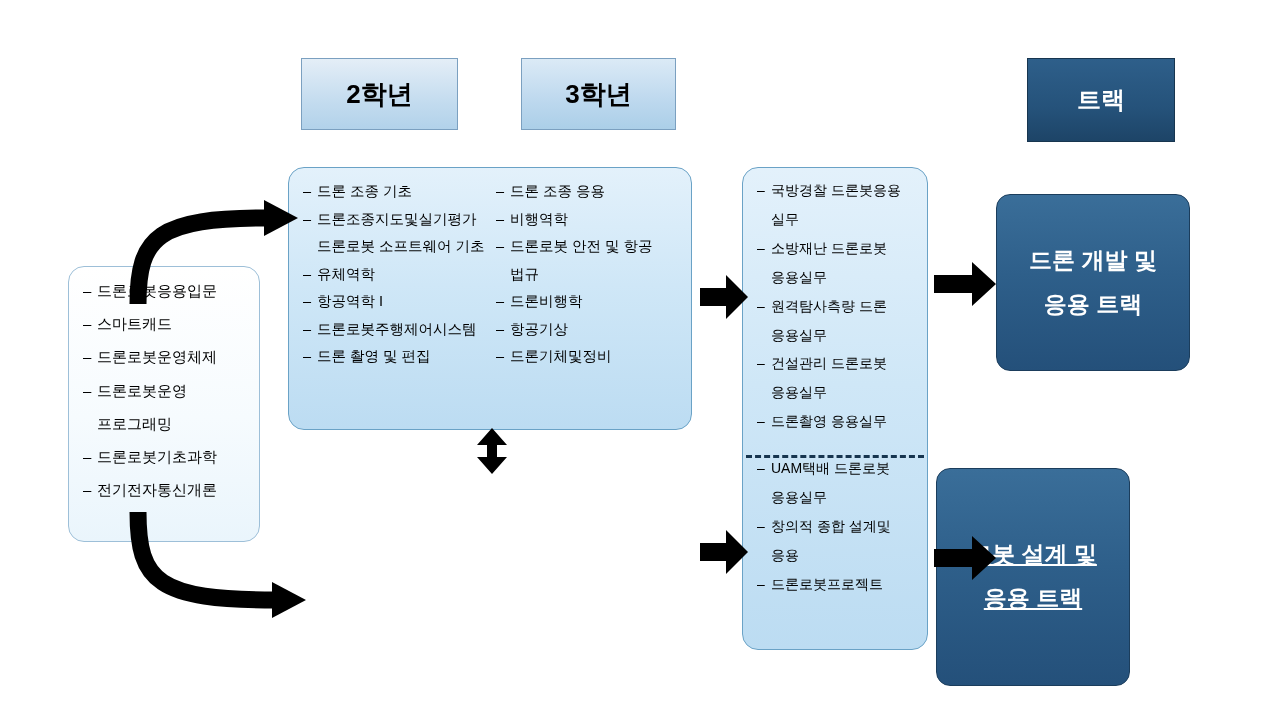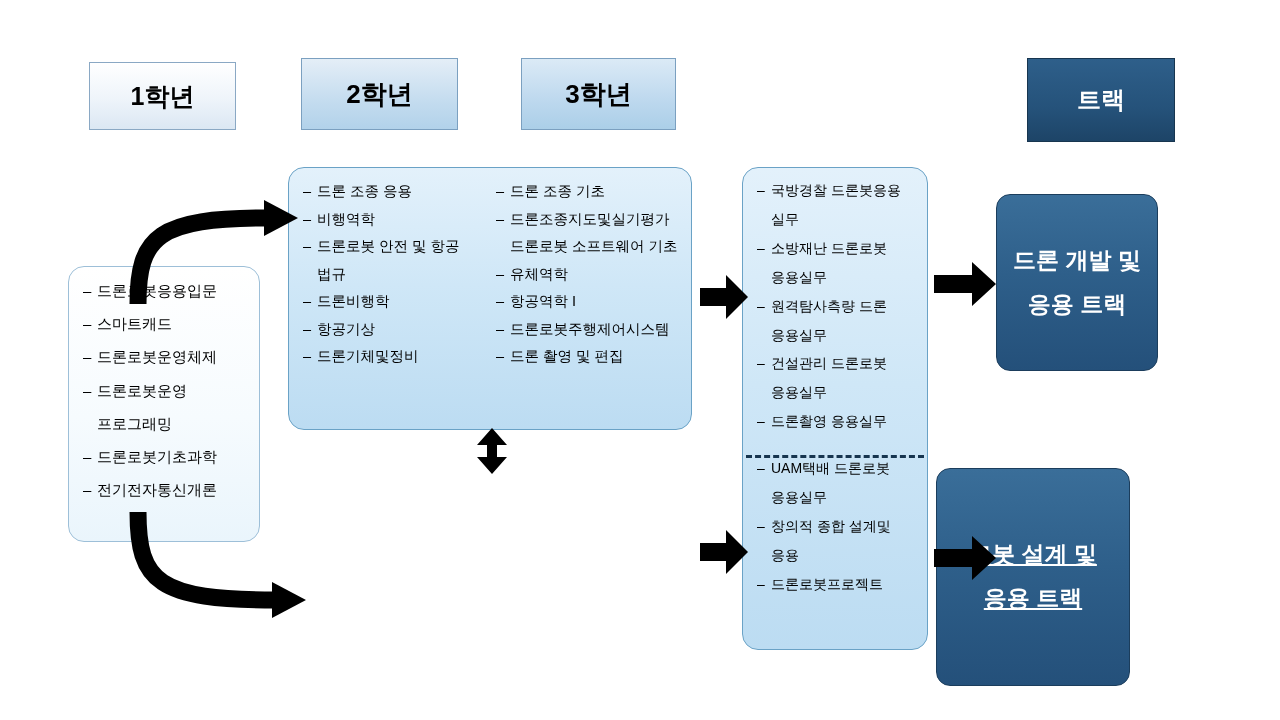--- a/index.html
+++ b/index.html
@@ -147,37 +147,34 @@
     color: #fff;
     font-size: 23px;
     font-weight: bold;
     display: flex;
     flex-direction: column;
     align-items: center;
     justify-content: center;
     text-align: center;
     line-height: 1.9;
   }
-  .track-1 { left: 996px; top: 194px; width: 162px; height: 177px; }
+  .track-1 { left: 996px; top: 194px; width: 194px; height: 177px; }
   .track-2 { left: 936px; top: 468px; width: 194px; height: 218px; text-decoration: underline; }
 
   
   .arrow {
     position: absolute;
   }
   .arrow svg { display: block; }
 </style>
 </head>
 <body>
 
 <div id="stage">
 
-  <div class="year-box year-1">
-    <span>1학년</span>
-  </div>
   <div class="year-box year-2">
     <span>2학년</span>
   </div>
   <div class="year-box year-3">
     <span>3학년</span>
   </div>
   <div class="year-box year-track">
     <span>트랙</span>
   </div>
 
@@ -188,42 +185,42 @@
       <li>드론로봇운영체제</li>
       <li>드론로봇운영</li>
       <li class="nodash">프로그래밍</li>
       <li>드론로봇기초과학</li>
       <li>전기전자통신개론</li>
     </ul>
   </div>
 
   <div class="course-box box-y23">
     <div class="col-wrap">
+      <div class="col">
+        <ul class="items">
+          <li>드론 조종 기초</li>
+          <li>드론조종지도및실기평가</li>
+          <li class="nodash">드론로봇 소프트웨어 기초</li>
+          <li>유체역학</li>
+          <li>항공역학 I</li>
+          <li>드론로봇주행제어시스템</li>
+          <li>드론 촬영 및 편집</li>
+        </ul>
+      </div>
       <div class="col">
         <ul class="items">
           <li>드론 조종 응용</li>
           <li>비행역학</li>
           <li>드론로봇 안전 및 항공</li>
           <li class="nodash">법규</li>
           <li>드론비행학</li>
           <li>항공기상</li>
           <li>드론기체및정비</li>
         </ul>
       </div>
-      <div class="col">
-        <ul class="items">
-          <li>드론 조종 기초</li>
-          <li>드론조종지도및실기평가</li>
-          <li class="nodash">드론로봇 소프트웨어 기초</li>
-          <li>유체역학</li>
-          <li>항공역학 I</li>
-          <li>드론로봇주행제어시스템</li>
-          <li>드론 촬영 및 편집</li>
-        </ul>
-      </div>
     </div>
   </div>
 
 
   <div class="course-box box-y4">
     <ul class="items">
       <li>국방경찰 드론봇응용</li>
       <li class="nodash">실무</li>
       <li>소방재난 드론로봇</li>
       <li class="nodash">응용실무</li>

